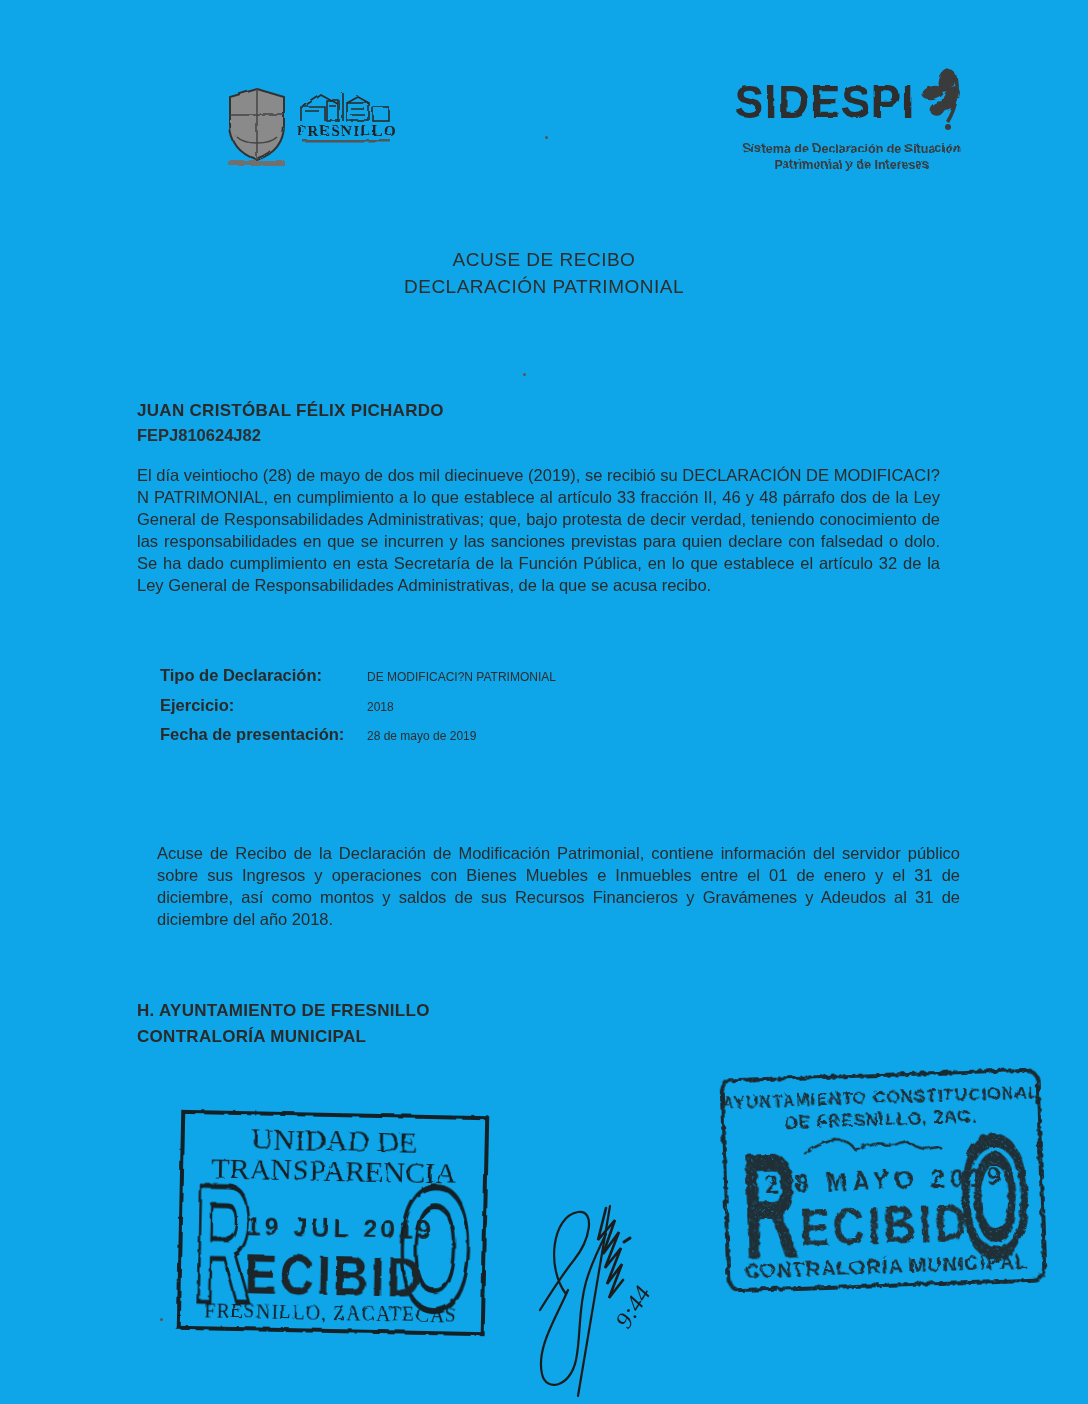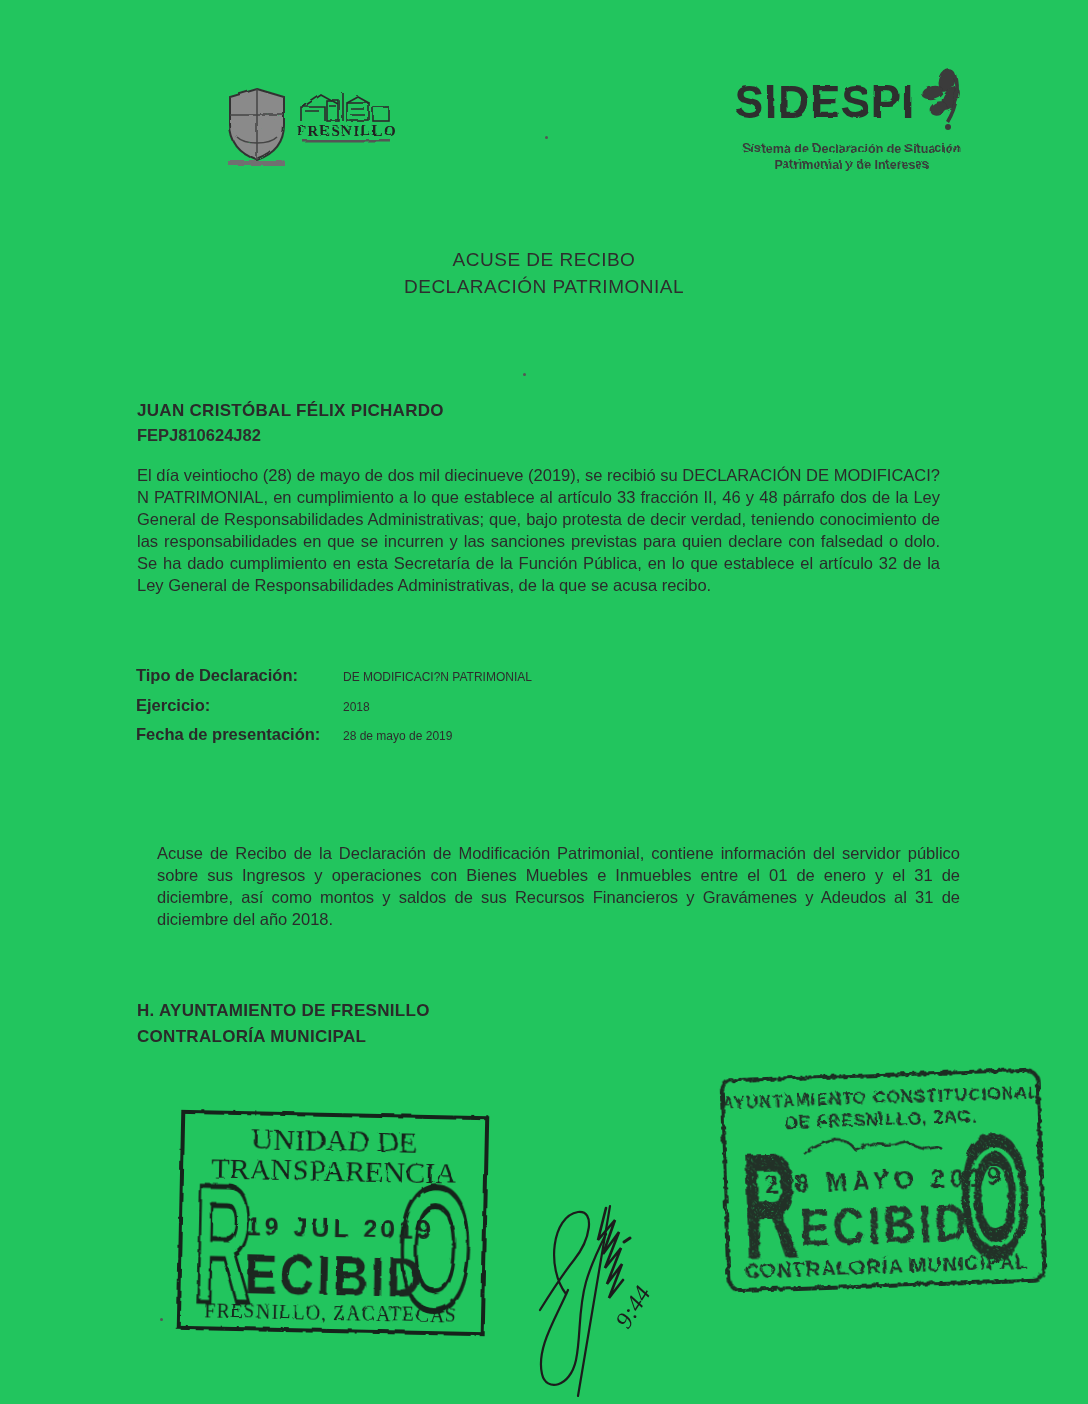--- a/index.html
+++ b/index.html
@@ -1,18 +1,18 @@
 <!DOCTYPE html>
 <html><head>
 <meta charset="utf-8">
 <style>
   html,body{margin:0;padding:0;background:#e8e8e8;}
   .page{
     position:relative;width:1088px;height:1404px;margin:0 auto;
-    background:#22c55e;overflow:hidden;
+    background:#0ea5e9;overflow:hidden;
     font-family:"Liberation Sans", sans-serif;color:#262626;
   }
   
   .crest-logo{position:absolute;left:224px;top:84px;filter:url(#ink-light);}
   .fresnillo-logo{position:absolute;left:294px;top:88px;filter:url(#ink-light);}
   .sidespi{position:absolute;left:731px;top:66px;width:240px;text-align:center;filter:url(#ink-light);}
   .sidespi-row{display:flex;align-items:center;justify-content:center;gap:2px;}
   .sidespi-name{
     font-size:44px;font-weight:bold;letter-spacing:1px;color:#2d2d2d;
     line-height:1;transform:scaleY(1.05);
@@ -28,21 +28,21 @@
   .recipient-name{font-size:17px;font-weight:bold;letter-spacing:0.3px;color:#2a2a2a;}
   .recipient-rfc{font-size:16.5px;font-weight:600;color:#2e2e2e;}
   
   .para{
     position:absolute;left:137px;width:803px;
     font-size:16.5px;line-height:22px;text-align:justify;color:#2b2b2b;
   }
   .para1{top:464px;}
   .para2{top:842px;margin-left:20px;}
   
-  .details{position:absolute;left:136px;top:666px;}
+  .details{position:absolute;left:160px;top:666px;}
   .detail-row{display:grid;grid-template-columns:199px auto;height:29.5px;align-items:baseline;}
   .detail-label{font-size:16.5px;font-weight:bold;color:#2a2a2a;}
   .detail-value{font-size:12px;color:#2d2d2d;margin-left:8px;}
   
   .issuer{position:absolute;left:137px;top:998px;font-size:17px;font-weight:bold;line-height:26px;color:#2a2a2a;letter-spacing:0.3px;}
   
   .stamp-left{
     position:absolute;left:178px;top:1112px;width:300px;height:212px;
     border:4px solid #151515;transform:rotate(1.2deg);
     filter:url(#ink-light);opacity:0.93;

